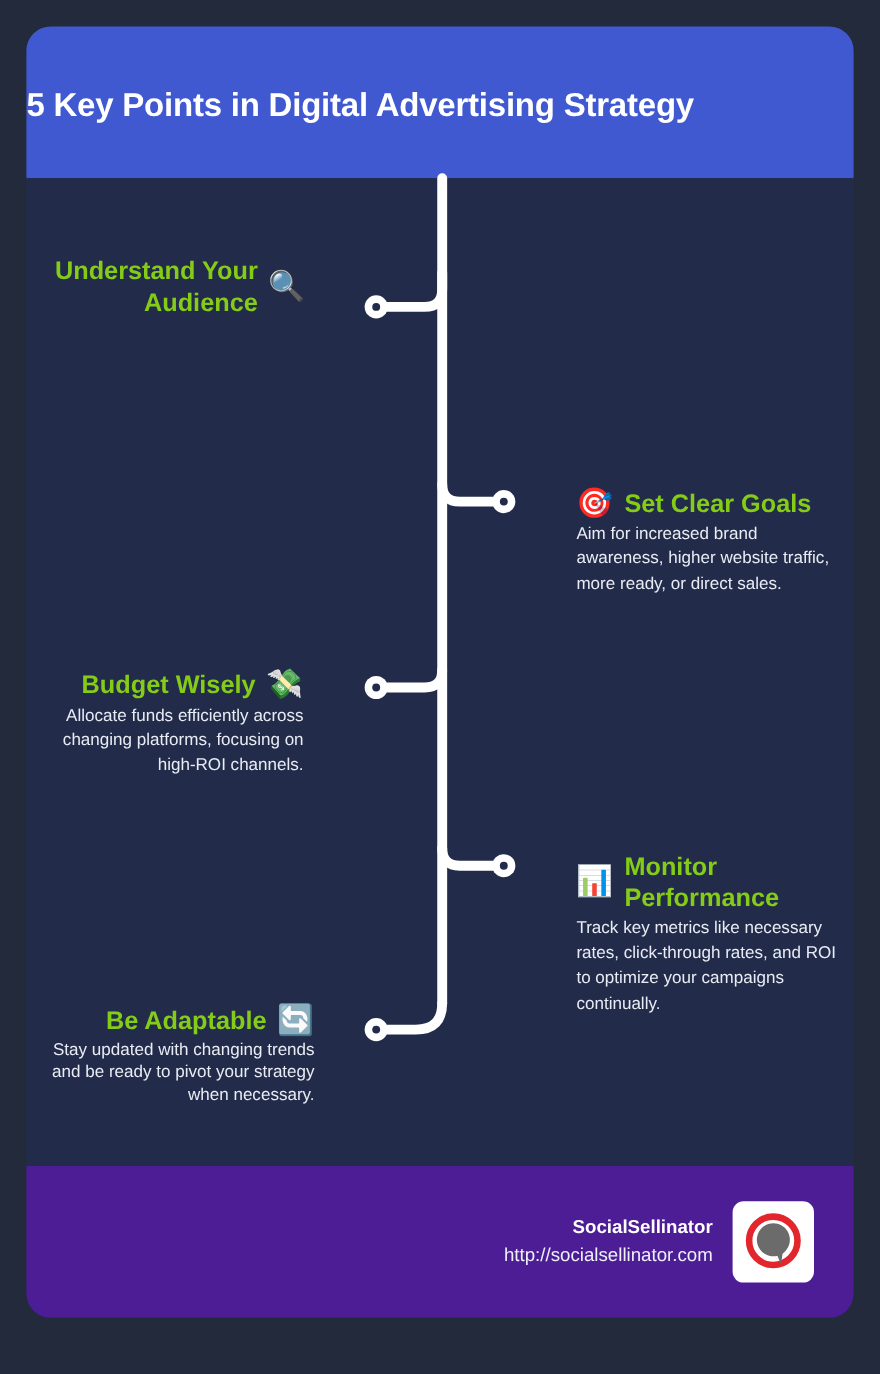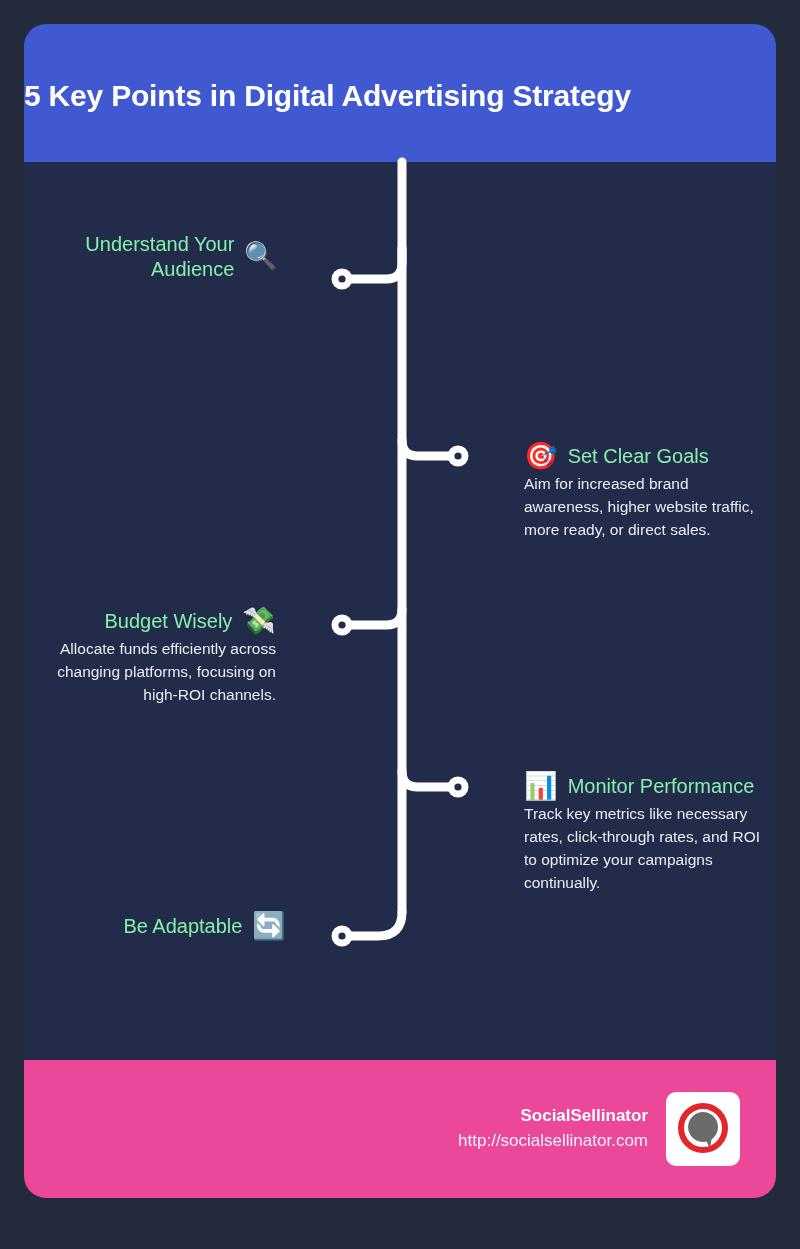--- a/index.html
+++ b/index.html
@@ -53,23 +53,23 @@
   .step-right { text-align:left; }
 
   .step-head {
     display:flex; align-items:center; gap:10px;
     margin-bottom:3px;
   }
   .step-left .step-head  { justify-content:flex-end; }
   .step-right .step-head { justify-content:flex-start; }
 
   .step-title {
-    color:#86efac;
-    font-size:20px;
-    font-weight:normal;
+    color:#84cc16;
+    font-size:23px;
+    font-weight:bold;
     line-height:1.24;
   }
   .step-icon {
     font-size:27px;
     line-height:1;
     flex:0 0 auto;
   }
   .step-desc {
     color:#e9ecf4;
     font-size:15.5px;
@@ -85,21 +85,21 @@
   #step-5 { left:42px;  top:913px; width:244px; }
   #step-5 .step-desc { line-height:1.35; }
 
   
   .head-title-wrap { max-width:190px; }
 
   
   .footer {
     position:absolute; left:24px; top:1060px;
     width:752px; height:138px;
-    background:#ec4899;
+    background:#4c1d95;
     border-radius:0 0 22px 22px;
     display:flex; align-items:center; justify-content:flex-end;
     padding-right:36px; gap:18px;
   }
   .footer-text { text-align:right; }
   .footer-brand {
     color:#ffffff; font-size:17px; font-weight:bold; line-height:1.45;
   }
   .footer-url {
     color:#eef1fa; font-size:17px; line-height:1.45;
@@ -182,20 +182,21 @@
       <div class="step-title">Monitor Performance</div>
     </div>
     <div class="step-desc">Track key metrics like necessary rates, click-through rates, and ROI to optimize your campaigns continually.</div>
   </div>
 
   <div class="step step-left" id="step-5">
     <div class="step-head">
       <div class="step-title">Be Adaptable</div>
       <div class="step-icon">🔄</div>
     </div>
+    <div class="step-desc">Stay updated with changing trends and be ready to pivot your strategy when necessary.</div>
   </div>
 
   <div class="footer">
     <div class="footer-text">
       <div class="footer-brand">SocialSellinator</div>
       <div class="footer-url">http://socialsellinator.com</div>
     </div>
     <div class="footer-logo">
       <svg width="58" height="58" viewBox="0 0 58 58">
         <circle cx="29" cy="28" r="22" fill="none" stroke="#e2262c" stroke-width="6"></circle>

